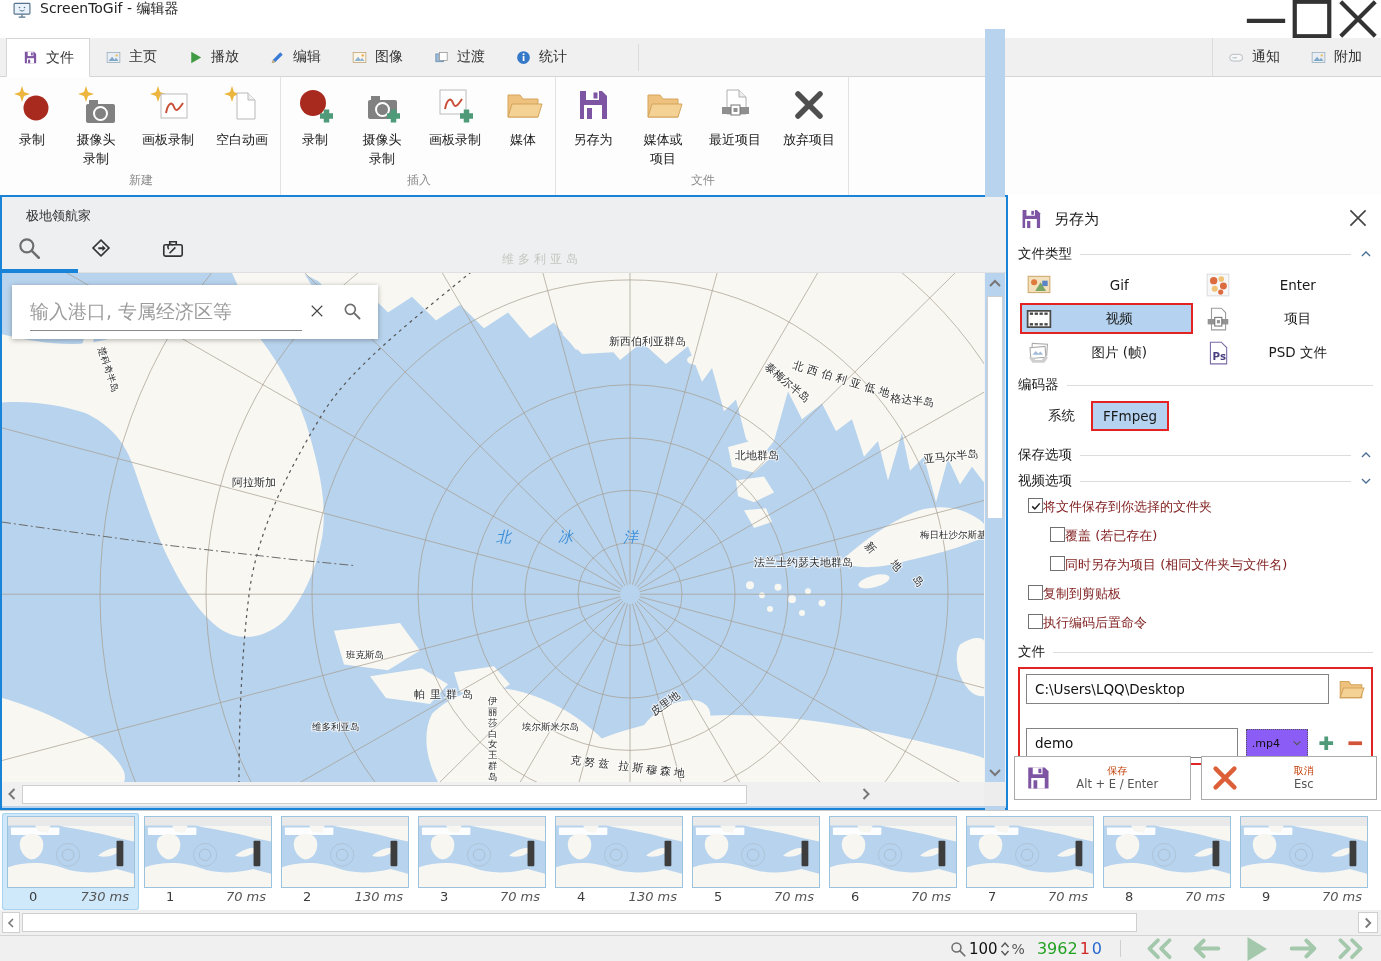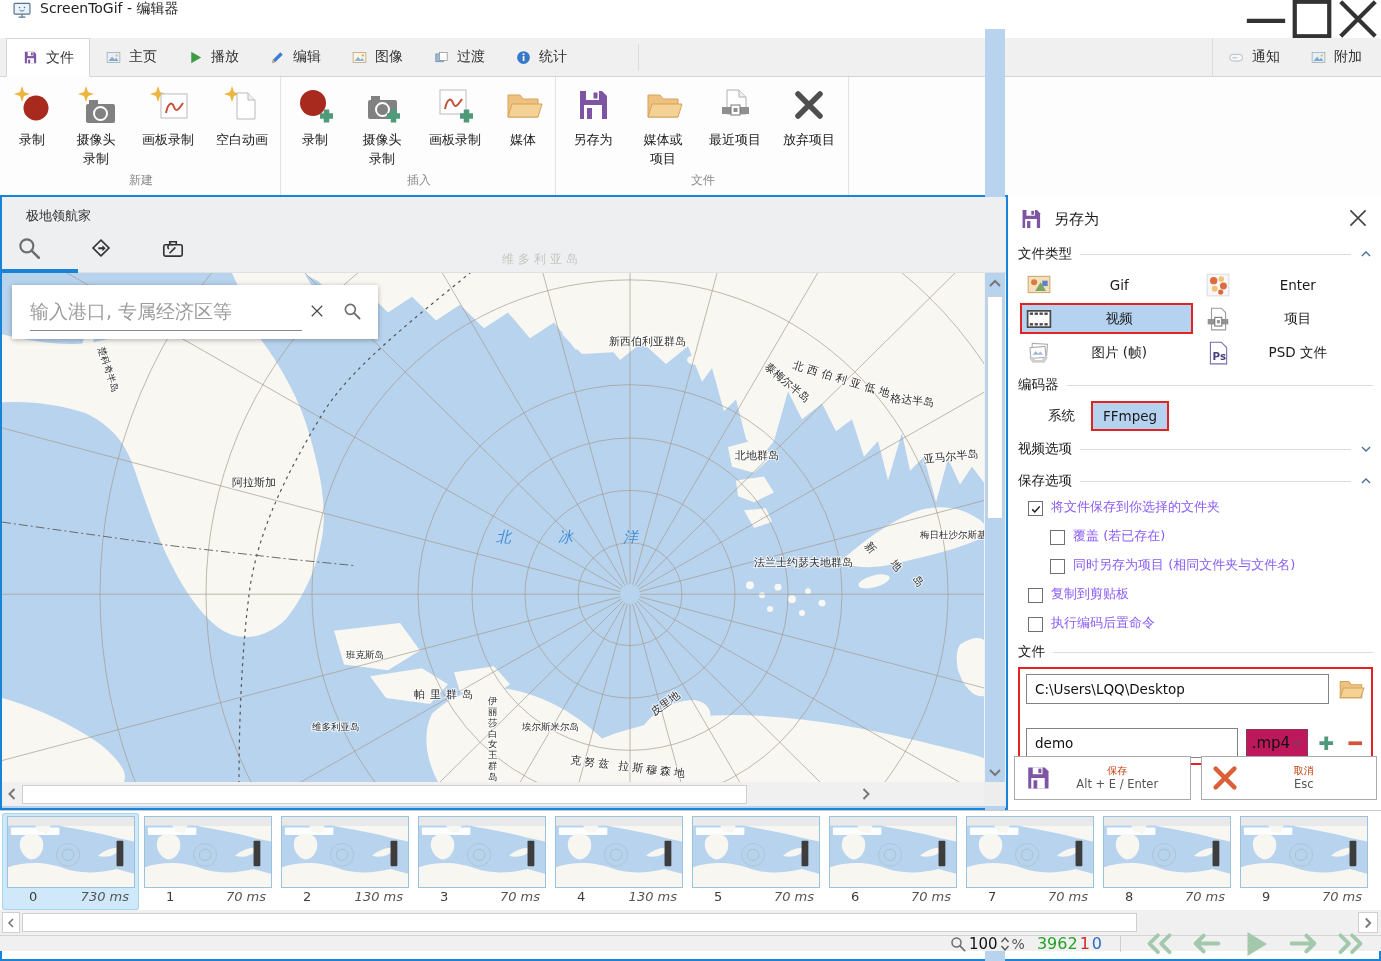--- a/index.html
+++ b/index.html
@@ -79,33 +79,33 @@
   .sect .icon{width:14px;height:12px;}
   .ftgrid{display:grid;grid-template-columns:1fr 1fr;column-gap:6px;row-gap:3px;margin:6px 2px 2px 2px;}
   .ftype{display:flex;align-items:center;height:31px;padding:0 4px;border:2px solid transparent;}
   .ftype .icon{width:26px;height:26px;flex:none;}
   .ftl{flex:1;text-align:center;font-size:13.5px;color:#1a1a1a;}
   .ftype.sel{background:#b5d3f0;border-color:#e32222;}
   .encrow{display:flex;align-items:center;gap:4px;margin:6px 0 2px 18px;}
   .enc{font-size:13.5px;color:#1a1a1a;padding:5px 10px;border:2px solid transparent;}
   .enc.sel{background:#b5d3f0;border-color:#e32222;}
   .cbs{margin-top:8px;}
-  .cb{display:flex;align-items:flex-end;gap:8px;font-size:13px;color:#8b5cf6;margin:0 0 11px 10px;}
+  .cb{display:flex;align-items:flex-start;font-size:13px;color:#7f1d1d;margin:0 0 11px 10px;}
   .cb.ind{margin-left:32px;}
   .cb .box{width:15px;height:15px;border:1px solid #707070;background:#fff;flex:none;
            display:flex;align-items:center;justify-content:center;}
   .cb .box svg{width:12px;height:12px;}
   .redbox{border:2px solid #e32222;margin-top:6px;padding:5px 6px;display:flex;flex-direction:column;gap:24px;}
   .rrow{display:flex;align-items:center;gap:8px;}
   .tinput{height:30px;border:1px solid #838383;background:#fff;font-size:13.5px;color:#111;padding:0 8px;}
   .pathin{flex:1;}
   .folderbtn{width:28px;height:26px;}
   .namein{width:226px;}
   .extsel{width:66px;height:28px;border:1px dotted #555;display:flex;align-items:center;
-          justify-content:space-between;padding:0 5px;font-size:15px;color:#111;background:#be185d;}
+          justify-content:space-between;padding:0 5px;font-size:11px;color:#111;background:#8b5cf6;}
   .extsel .icon{width:10px;height:8px;}
   .pm{width:22px;height:22px;}
   .panel-btns{position:absolute;left:6px;right:4px;bottom:10px;display:flex;gap:10px;}
   .bigbtn{flex:1;height:44px;border:1px solid #ababab;background:#fff;display:flex;align-items:center;padding:0 8px;}
   .bigbtn .icon{width:30px;height:30px;flex:none;}
   .bb-text{flex:1;text-align:center;line-height:1.25;}
   .bb-main{font-size:10px;color:#c2410c;}
   .bb-sub{font-size:11.5px;color:#555;}
 
   
@@ -119,21 +119,21 @@
   .fdur{font-style:italic;color:#555;}
 
   
   .tl-scroll{position:absolute;left:0;top:910px;width:1381px;height:25px;background:#f0f0f0;
              display:flex;align-items:center;}
   .tl-thumb{width:1115px;height:19px;background:#fff;border:1px solid #cfcfcf;margin-left:2px;}
   .tl-left{width:18px;height:21px;background:#fff;border:1px solid #cfcfcf;display:flex;align-items:center;justify-content:center;margin-left:2px;}
   .tl-right{margin-left:auto;width:20px;height:21px;background:#fff;border:1px solid #cfcfcf;display:flex;align-items:center;justify-content:center;margin-right:3px;}
 
   
-  .statusbar{position:absolute;left:0;top:935px;width:1381px;height:16px;background:#f0f0f0;
+  .statusbar{position:absolute;left:0;top:935px;width:1381px;height:26px;background:#f0f0f0;
              border-top:1px solid #d4d4d4;display:flex;align-items:center;justify-content:flex-end;
              padding-right:12px;gap:2px;}
   .statusbar .icon{flex:none;}
   .zoomv{font-size:15px;color:#111;}
   .pct{font-size:14px;color:#555;margin-right:10px;}
   .n-green{font-size:16px;color:#23a123;}
   .n-red{font-size:16px;color:#d02828;}
   .n-blue{font-size:16px;color:#2869d0;margin-right:8px;}
   .sdiv{width:1px;height:17px;background:#cfcfcf;margin:0 8px;}
   .nav{width:36px;height:24px;display:flex;align-items:center;justify-content:center;margin-left:10px;}
@@ -697,36 +697,36 @@
 
     <div class="sect">
       <span class="stitle">编码器</span>
       <span class="rule"></span>
     </div>
     <div class="encrow" id="encs">
         <div class="enc ">系统</div>
         <div class="enc sel">FFmpeg</div>
       </div>
 
+    <div class="sect" style="margin-top:14px">
+      <span class="stitle">保存选项</span>
+      <span class="rule"></span>
+      <span class="icon">
+          <svg viewBox="0 0 24 24">
+            <path d="M5 15.5l7-7 7 7" fill="none" stroke="#4a6f96" stroke-width="2.2"></path>
+          </svg>
+        </span>
+    </div>
+
     <div class="sect">
       <span class="stitle">视频选项</span>
       <span class="rule"></span>
       <span class="icon">
           <svg viewBox="0 0 24 24">
             <path d="M5 8.5l7 7 7-7" fill="none" stroke="#4a6f96" stroke-width="2.2"></path>
-          </svg>
-        </span>
-    </div>
-
-    <div class="sect" style="margin-top:14px">
-      <span class="stitle">保存选项</span>
-      <span class="rule"></span>
-      <span class="icon">
-          <svg viewBox="0 0 24 24">
-            <path d="M5 15.5l7-7 7 7" fill="none" stroke="#4a6f96" stroke-width="2.2"></path>
           </svg>
         </span>
     </div>
     <div class="cbs" id="cbs">
         <div class="cb ">
           <span class="box">
             <svg viewBox="0 0 16 16">
               <path d="M3 8.5l3.4 3.5L13 4.5" stroke="#1f1f1f" stroke-width="2" fill="none"></path>
             </svg>
           </span>

